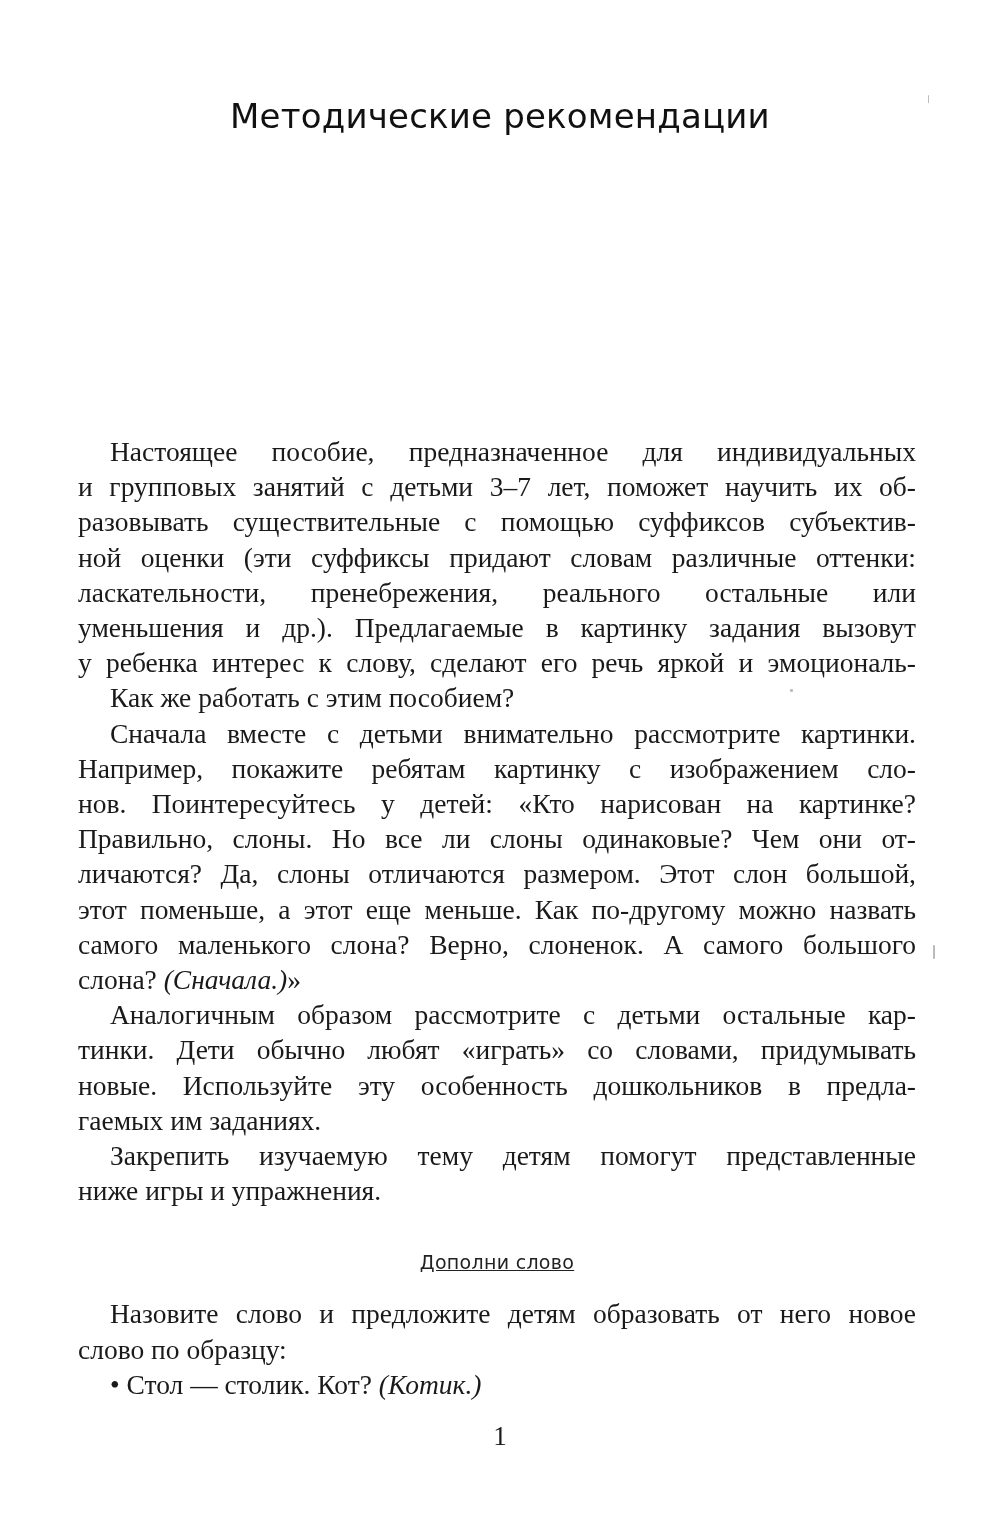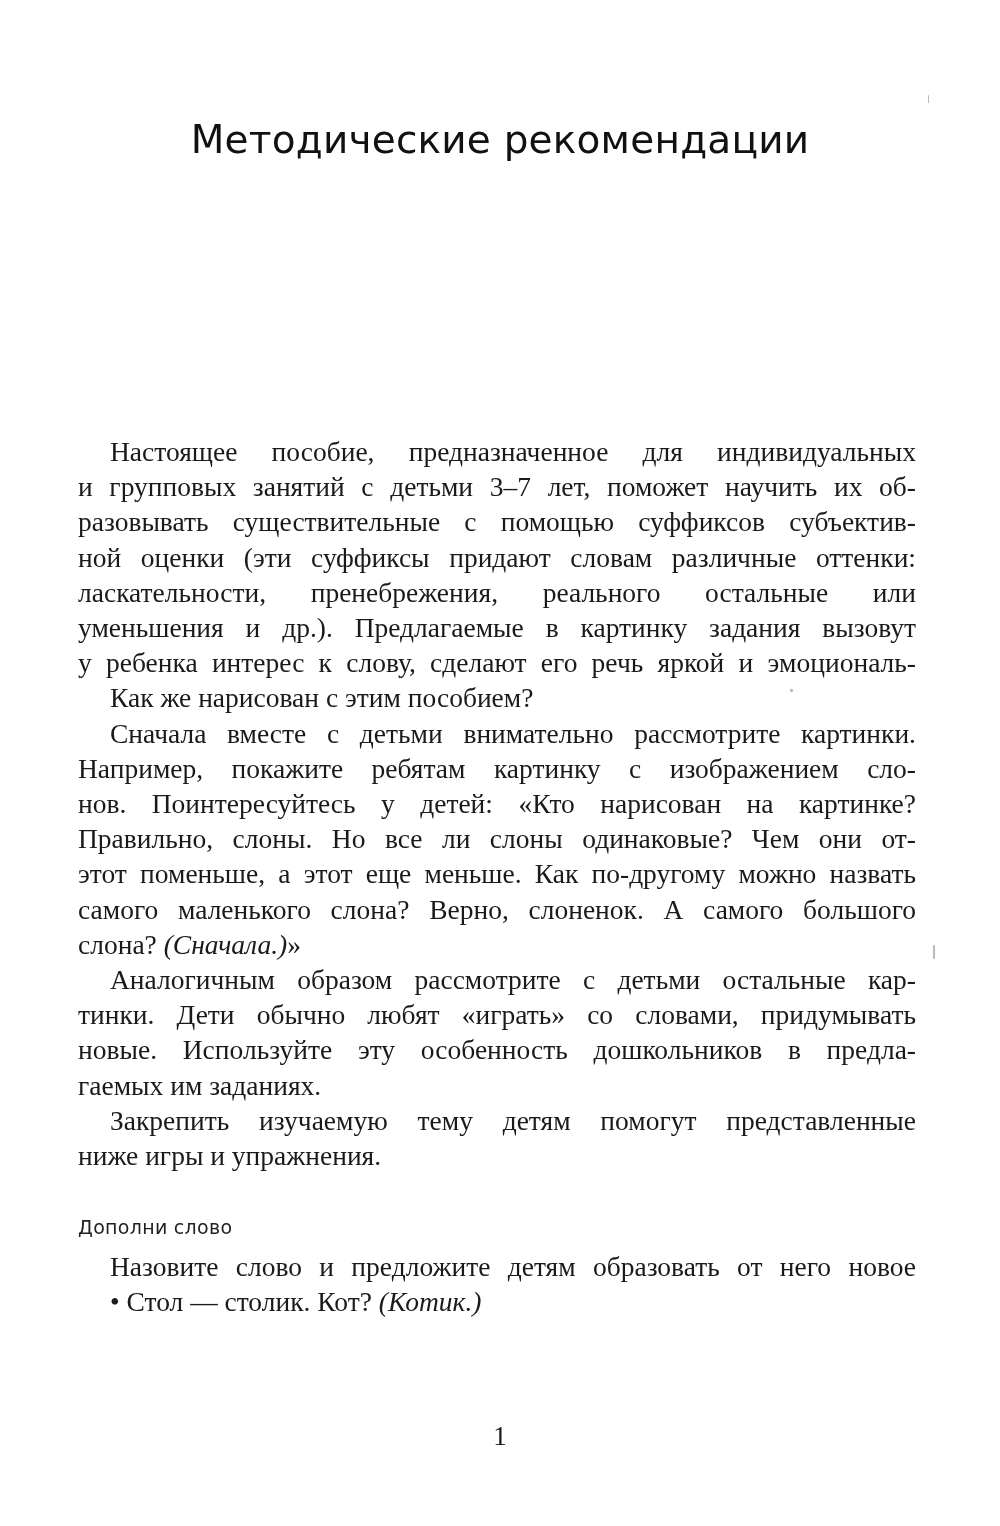--- a/index.html
+++ b/index.html
@@ -14,25 +14,24 @@
       overflow: hidden;
       color: #1a1a1a;
     }
     .page-title {
       position: absolute;
       left: 0;
       width: 1000px;
       top: 96px;
       text-align: center;
       font-family: "DejaVu Sans", sans-serif;
-      font-size: 39px;
+      font-size: 34px;
       font-weight: 500;
       letter-spacing: 0.2px;
       color: #111;
-      margin-top: 21px;
     }
     .body-text {
       position: absolute;
       left: 78px;
       width: 838px;
       top: 434px;
       font-family: "Liberation Serif", serif;
       font-size: 27.5px;
       line-height: 35.2px;
       color: #1a1a1a;
@@ -44,28 +43,29 @@
       text-align: justify;
     }
     .line.last {
       text-align-last: left;
     }
     .line.indent {
       padding-left: 32px;
     }
     .subtitle {
       display: block;
-      text-align: left;
+      text-align: center;
       font-family: "DejaVu Sans", sans-serif;
       font-size: 19px;
       letter-spacing: 0.3px;
       margin-top: 37px;
-      margin-bottom: 4px;
+      margin-bottom: 16px;
       line-height: 35px;
       color: #222;
+      text-decoration: underline;
     }
     .ital {
       font-style: italic;
       text-align: right;
     }
     .bullet-line {
       display: block;
       padding-left: 32px;
       white-space: nowrap;
     }
@@ -96,28 +96,29 @@
     <span class="line indent">Настоящее пособие, предназначенное для индивидуальных</span>
     <span class="line">и групповых занятий с детьми 3–7 лет, поможет научить их об-</span>
     <span class="line">разовывать существительные с помощью суффиксов субъектив-</span>
     <span class="line">ной оценки (эти суффиксы придают словам различные оттенки:</span>
     <span class="line">ласкательности, пренебрежения, реального остальные или</span>
     <span class="line">уменьшения и др.). Предлагаемые в картинку задания вызовут</span>
     <span class="line">у ребенка интерес к слову, сделают его речь яркой и эмоциональ-</span>
   </div>
 
   <div class="para-block">
-    <span class="line indent last">Как же нарисован с этим пособием?</span>
+    <span class="line indent last">Как же работать с этим пособием?</span>
   </div>
 
   <div class="para-block">
     <span class="line indent">Сначала вместе с детьми внимательно рассмотрите картинки.</span>
     <span class="line">Например, покажите ребятам картинку с изображением сло-</span>
     <span class="line">нов. Поинтересуйтесь у детей: «Кто нарисован на картинке?</span>
     <span class="line">Правильно, слоны. Но все ли слоны одинаковые? Чем они от-</span>
+    <span class="line">личаются? Да, слоны отличаются размером. Этот слон большой,</span>
     <span class="line">этот поменьше, а этот еще меньше. Как по-другому можно назвать</span>
     <span class="line">самого маленького слона? Верно, слоненок. А самого большого</span>
     <span class="line last"><span>слона? </span><span class="ital">(Сначала.)</span><span>»</span></span>
   </div>
 
   <div class="para-block">
     <span class="line indent">Аналогичным образом рассмотрите с детьми остальные кар-</span>
     <span class="line">тинки. Дети обычно любят «играть» со словами, придумывать</span>
     <span class="line">новые. Используйте эту особенность дошкольников в предла-</span>
     <span class="line last">гаемых им заданиях.</span>
@@ -125,20 +126,21 @@
 
   <div class="para-block">
     <span class="line indent">Закрепить изучаемую тему детям помогут представленные</span>
     <span class="line last">ниже игры и упражнения.</span>
   </div>
 
   <span class="subtitle">Дополни слово</span>
 
   <div class="para-block">
     <span class="line indent">Назовите слово и предложите детям образовать от него новое</span>
+    <span class="line last">слово по образцу:</span>
   </div>
 
   <div class="bullet-line"><span>•</span> <span>Стол — столик. Кот? </span><span class="ital">(Котик.)</span></div>
 
 </div>
 
 <div class="page-number">1</div>
 
 <div class="speck" style="left:928px;top:95px;width:1px;height:8px;"></div>
 <div class="speck" style="left:790px;top:689px;width:3px;height:3px;"></div>

